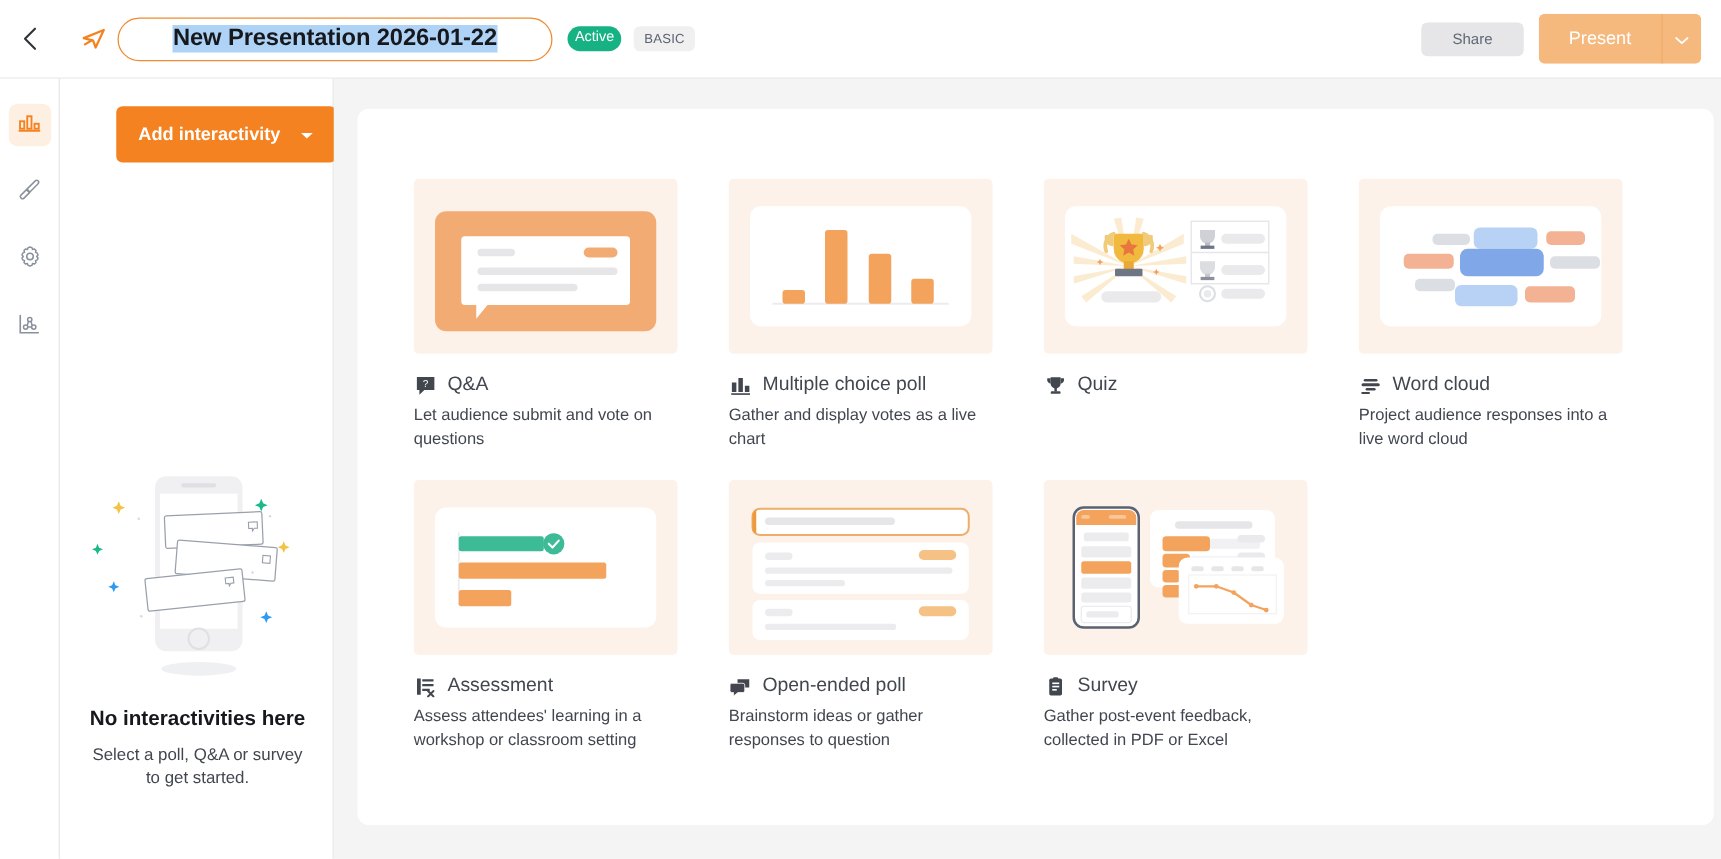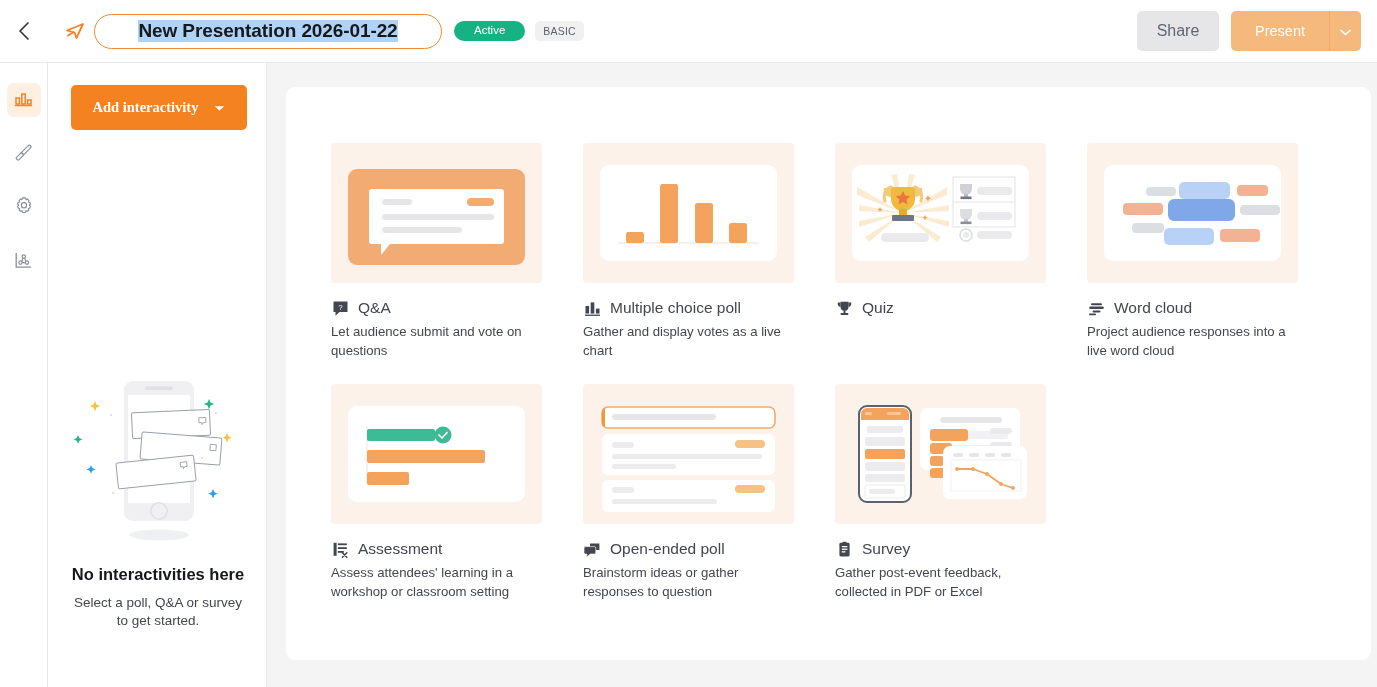--- a/index.html
+++ b/index.html
@@ -45,45 +45,45 @@
     letter-spacing: -0.1px;
     white-space: nowrap;
   }
 
   .badge-active {
     margin-left: 12px;
     background: #16b284;
     color: #ffffff;
     font-size: 11.5px;
     border-radius: 11px;
-    padding: 4px 20px;
+    padding: 4px 6px;
     line-height: 1;
   }
   .badge-plan {
     margin-left: 10px;
     background: #f0f0f1;
     color: #5a6270;
     font-size: 10.5px;
     border-radius: 5px;
     padding: 5px 8px;
     line-height: 1;
     letter-spacing: 0.2px;
   }
 
   .topbar-right {
     margin-left: auto; margin-right: 16px;
     display: flex; align-items: center; gap: 12px;
   }
   .btn-share {
     background: #e6e6e8;
     color: #5f6775;
-    font-size: 16px;
+    font-size: 12px;
     border: none;
     border-radius: 5px;
-    height: 40px; width: 82px;
+    height: 27px; width: 82px;
     cursor: pointer;
     font-family: inherit;
   }
   .present-group { display: flex; height: 40px; border-radius: 5px; overflow: hidden; }
   .btn-present {
     background: #f5b97e;
     color: #ffffff;
     font-size: 14.5px;
     border: none;
     height: 40px; width: 98px;
@@ -116,26 +116,26 @@
   .rail-item.active { background: #fdf0e2; }
 
   
   .leftpanel {
     position: absolute; left: 49px; top: 63px;
     width: 218px; height: 624px;
     background: #ffffff;
     border-right: 1px solid #e8e8ea;
   }
   .btn-add {
-    position: absolute; left: 22px; top: 22px;
+    position: absolute; left: 44px; top: 22px;
     width: 176px; height: 45px;
     background: #f58220; color: #fff;
     border: none; border-radius: 5px;
     font-size: 14.5px; font-weight: bold;
-    font-family: Liberation Serif, serif;
+    font-family: Liberation Sans, sans-serif;
     cursor: pointer;
     display: flex; align-items: center; justify-content: center; gap: 16px;
   }
   .empty-wrap {
     position: absolute; left: 0; top: 310px; width: 218px;
     display: flex; flex-direction: column; align-items: center;
   }
   .empty-title {
     margin-top: 8px;
     font-size: 16.5px; font-weight: bold; color: #16181c;

